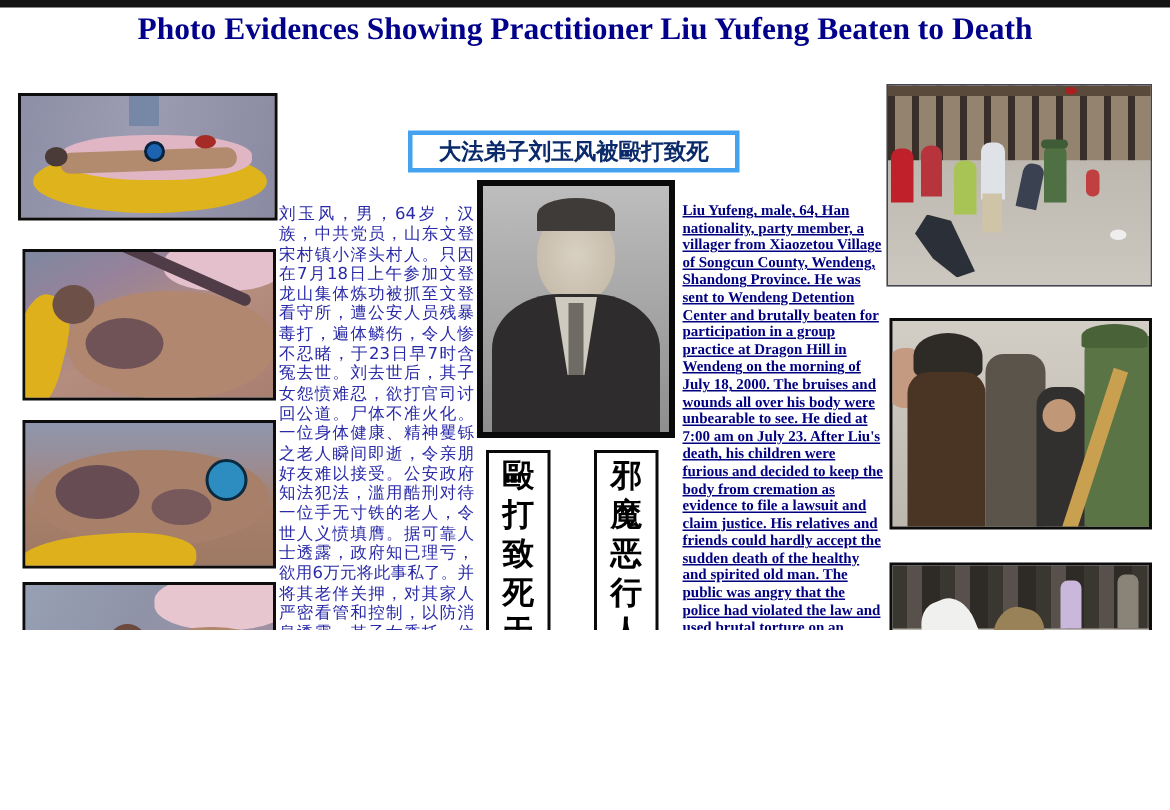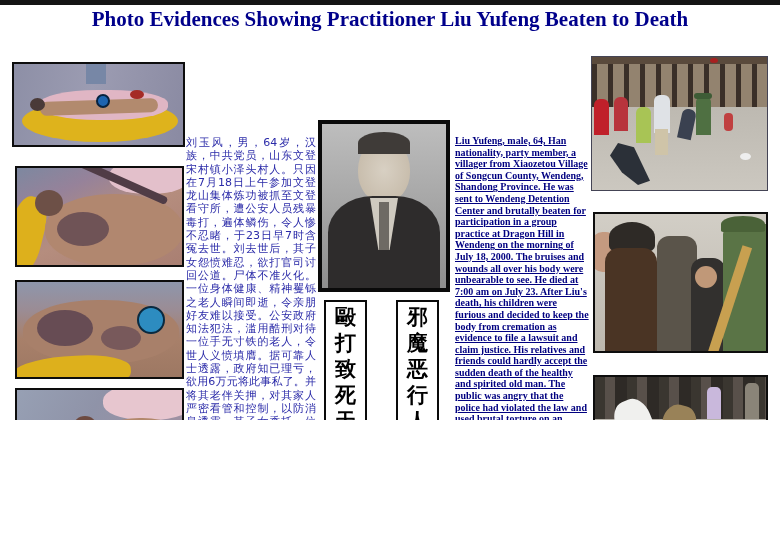--- a/index.html
+++ b/index.html
@@ -50,20 +50,21 @@
 </head>
 <body>
 
 <div id="poster">
 
   <div id="top-bar" class="abs"></div>
 
   <div id="main-title" class="abs">Photo Evidences Showing Practitioner Liu Yufeng Beaten to Death</div>
 
 
+  <div id="subtitle-box" class="abs">大法弟子刘玉风被毆打致死</div>
 
   <div class="photo" style="left:12px;top:62px;width:173px;height:85px;background:linear-gradient(100deg,#8d8fa6,#9c9cb2 45%,#8a8aa2);">
     <div class="abs" style="left:72px;top:0;width:20px;height:20px;background:#7787a6;"></div>
     <div class="abs" style="left:8px;top:36px;width:156px;height:42px;background:#deb31c;border-radius:50%;"></div>
     <div class="abs" style="left:26px;top:26px;width:128px;height:30px;background:#e0b6c4;border-radius:45%;"></div>
     <div class="abs" style="left:26px;top:36px;width:118px;height:14px;background:#b28a6e;border-radius:8px;transform:rotate(-2deg);"></div>
     <div class="abs" style="left:16px;top:34px;width:15px;height:13px;background:#4a3a38;border-radius:50%;"></div>
     <div class="abs" style="left:116px;top:26px;width:14px;height:9px;background:#a52b26;border-radius:50%;"></div>
     <div class="abs" style="left:82px;top:30px;width:14px;height:14px;background:#1d64b0;border:2px solid #06223f;border-radius:50%;"></div>
   </div>

